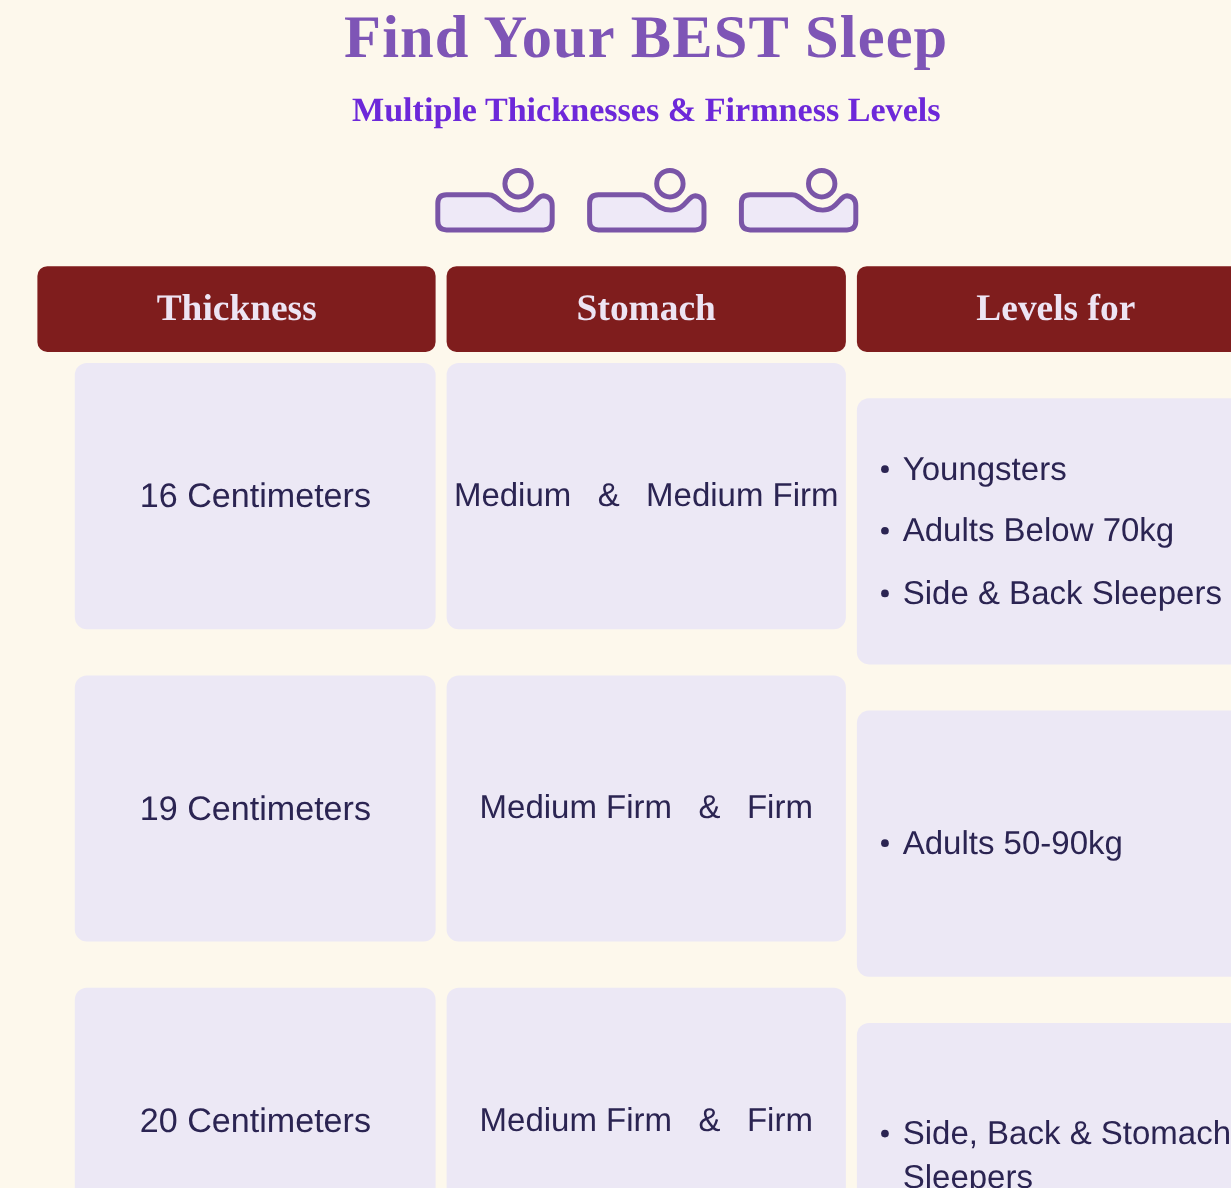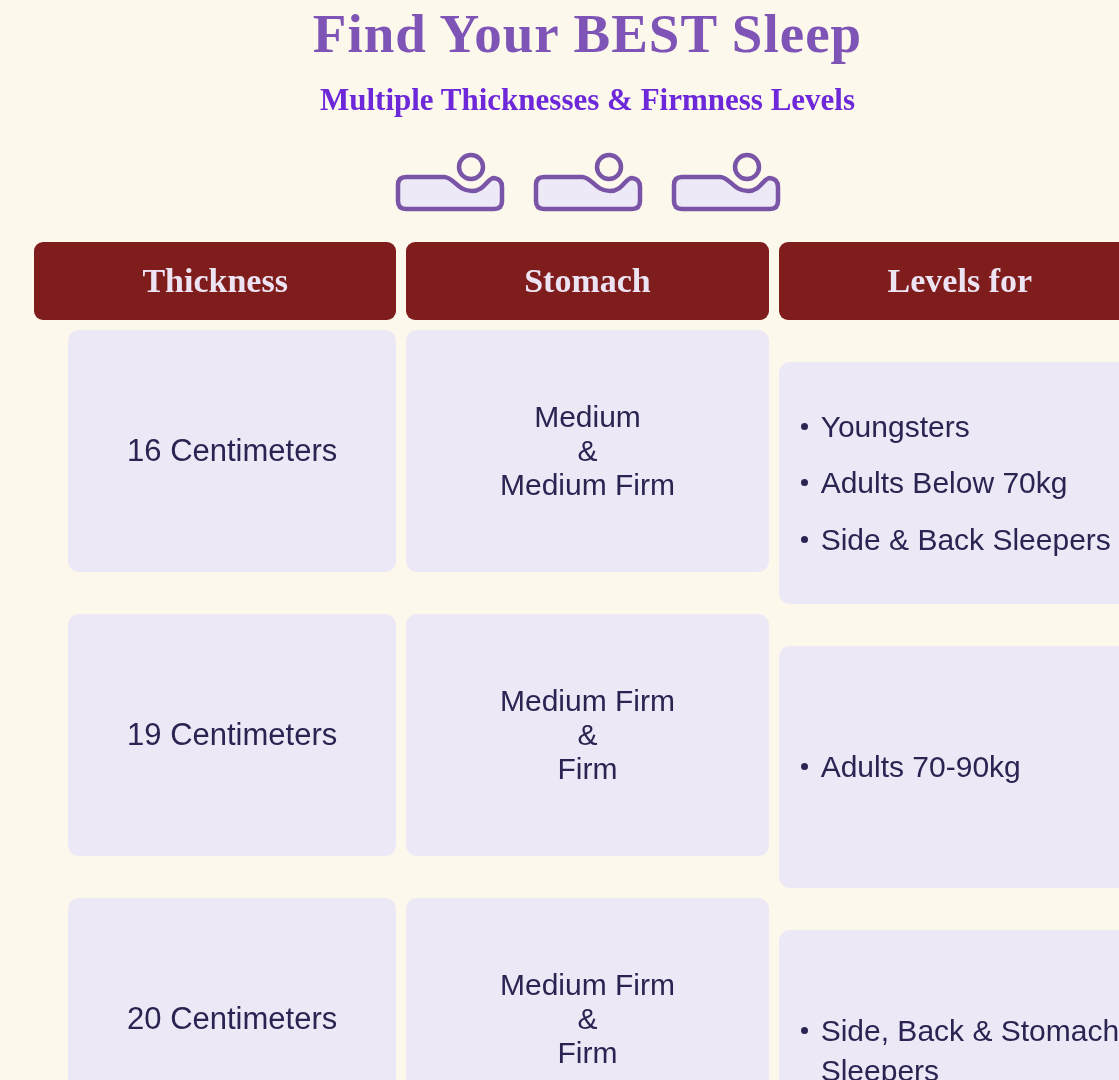--- a/index.html
+++ b/index.html
@@ -69,23 +69,24 @@
   }
   .td-thickness {
     display: flex;
     align-items: center;
     justify-content: center;
     font-size: 31px;
     margin-left: 34px;
   }
   .td-firmness {
     display: flex;
-    flex-direction: column;
+    flex-direction: row;
     align-items: center;
     justify-content: center;
+    gap: 24px;
   }
   .td-ideal {
     display: flex;
     flex-direction: column;
     justify-content: center;
     gap: 16px;
     padding: 0 12px 0 22px;
     box-sizing: border-box;
     margin-top: 32px;
   }
@@ -155,21 +156,21 @@
 
     <div class="td td-thickness">19 Centimeters</div>
     <div class="td td-firmness">
       <span>Medium Firm</span>
       <span>&amp;</span>
       <span>Firm</span>
     </div>
     <div class="td td-ideal">
       <div class="ideal-item">
         <span class="bullet-dot"></span>
-        <span>Adults 70-90kg</span>
+        <span>Adults 50-90kg</span>
       </div>
     </div>
 
     <div class="td td-thickness">20 Centimeters</div>
     <div class="td td-firmness">
       <span>Medium Firm</span>
       <span>&amp;</span>
       <span>Firm</span>
     </div>
     <div class="td td-ideal">

